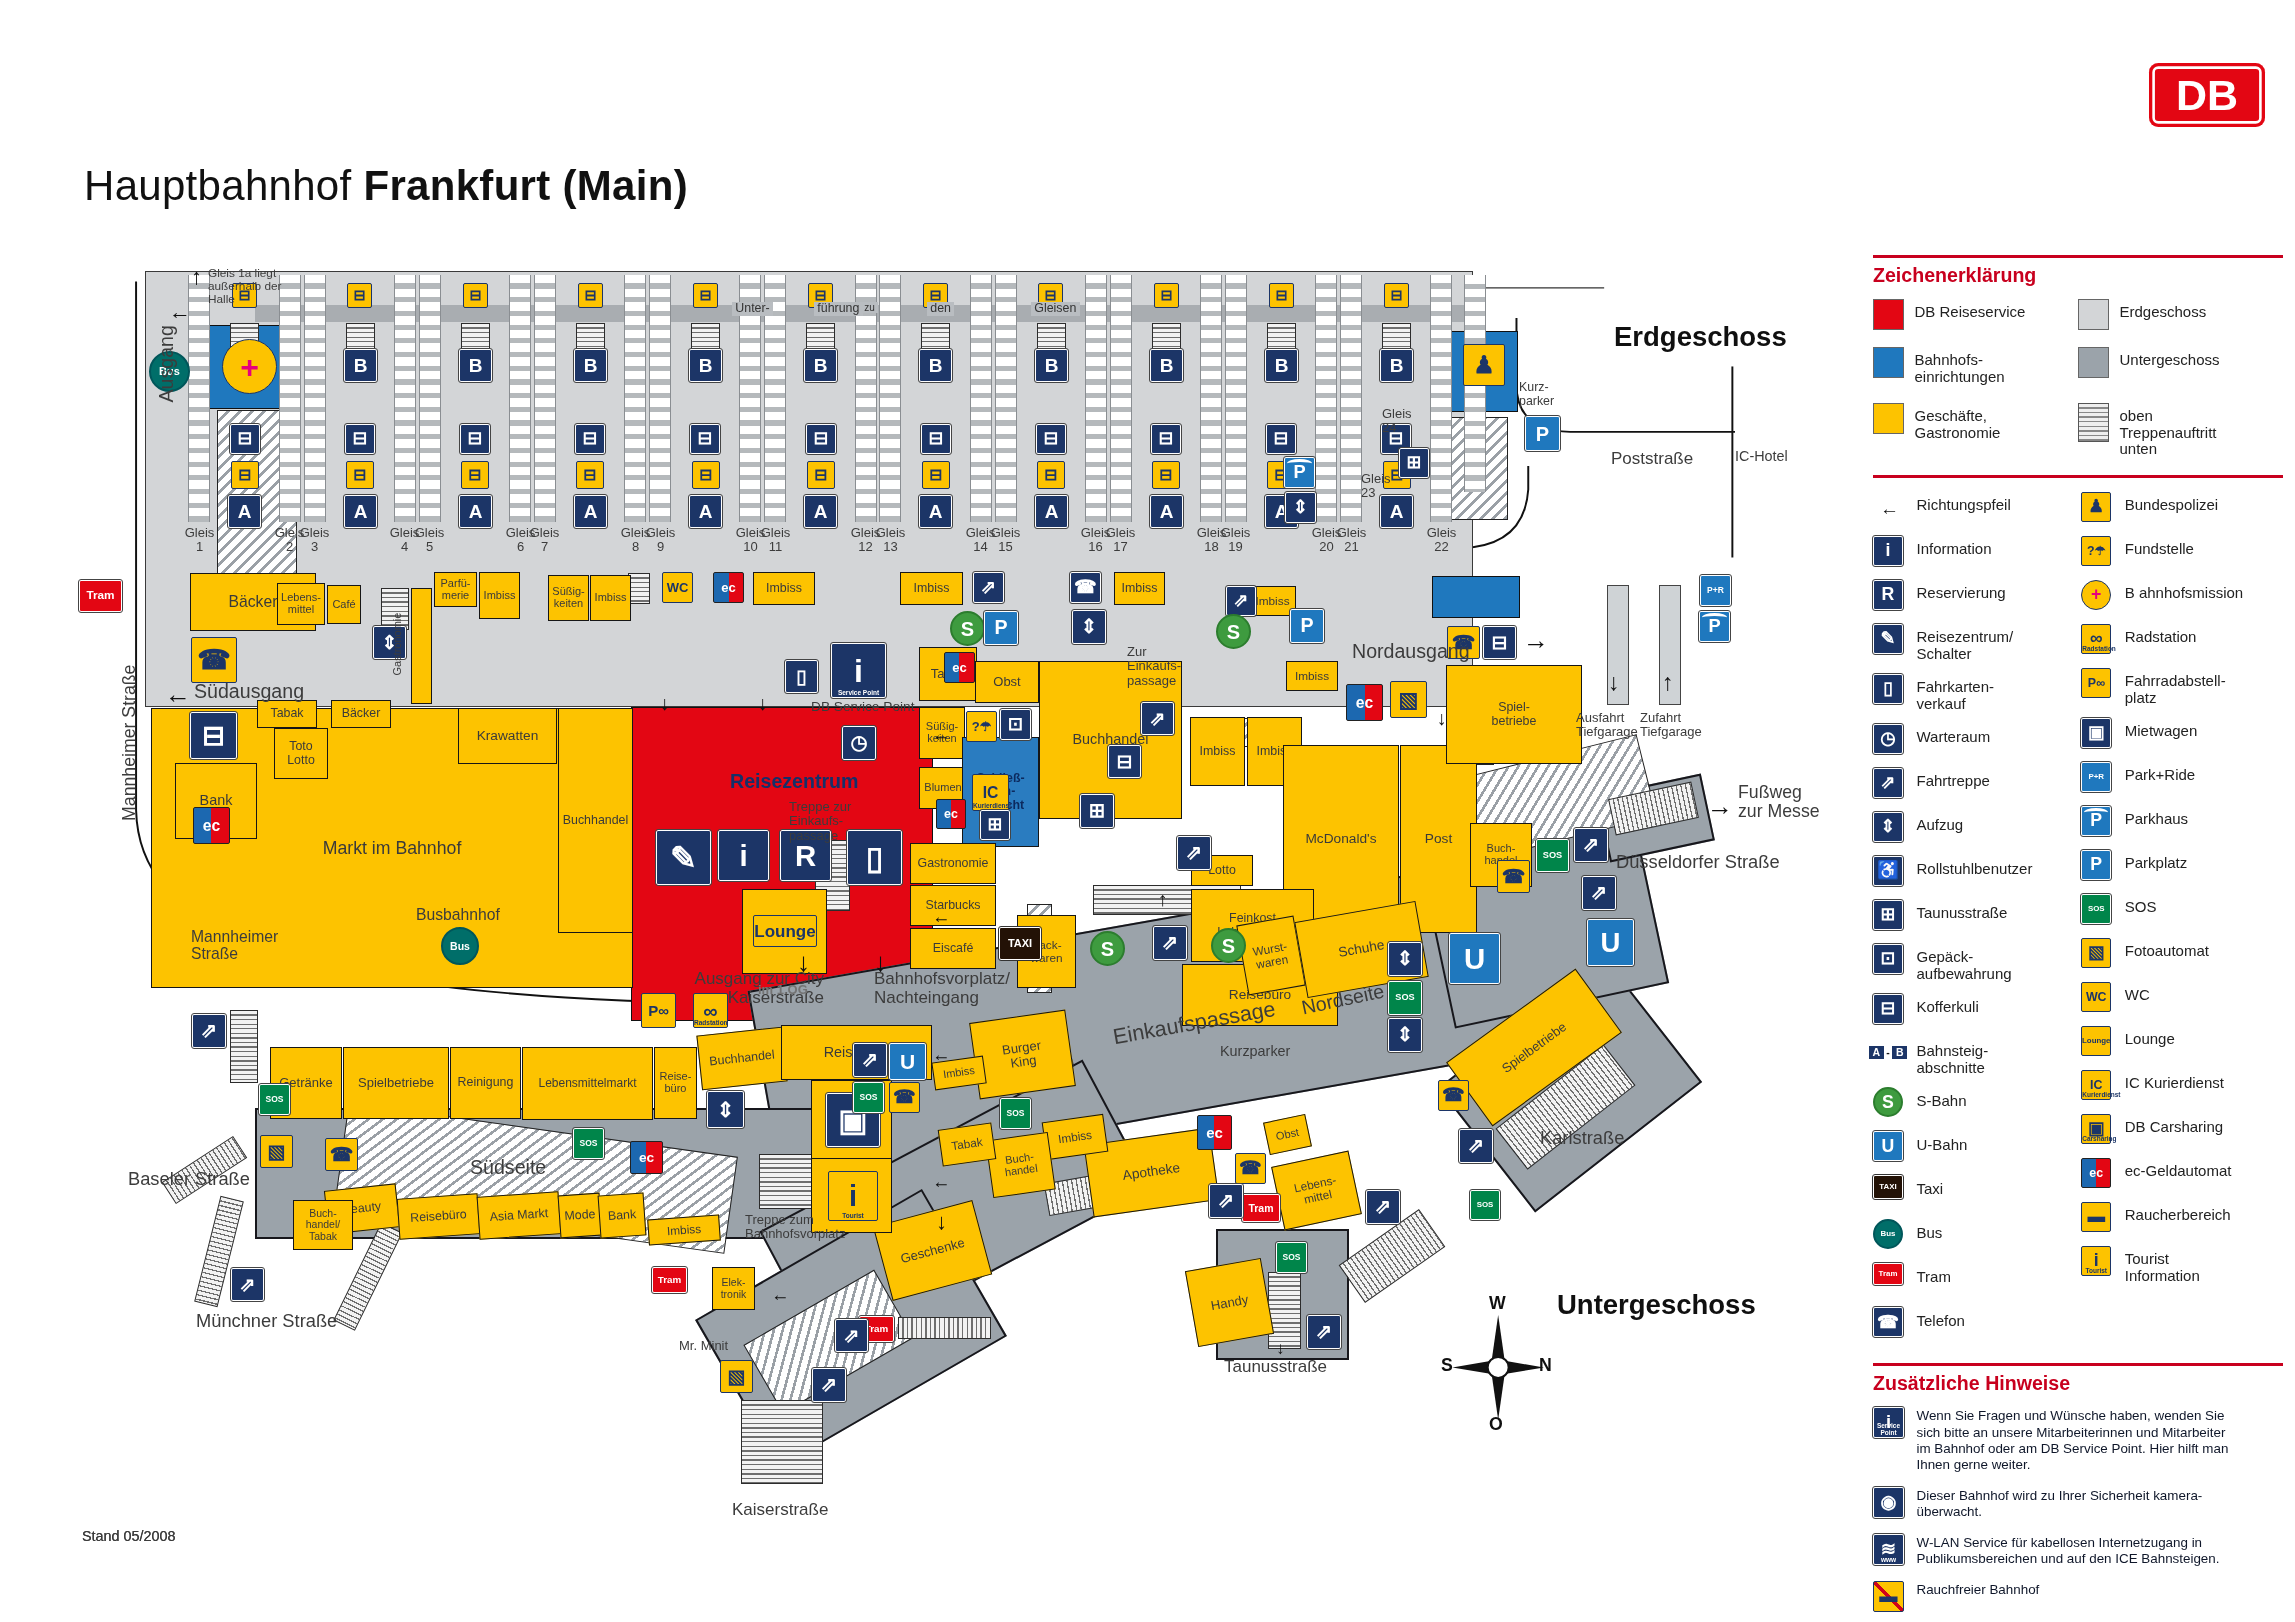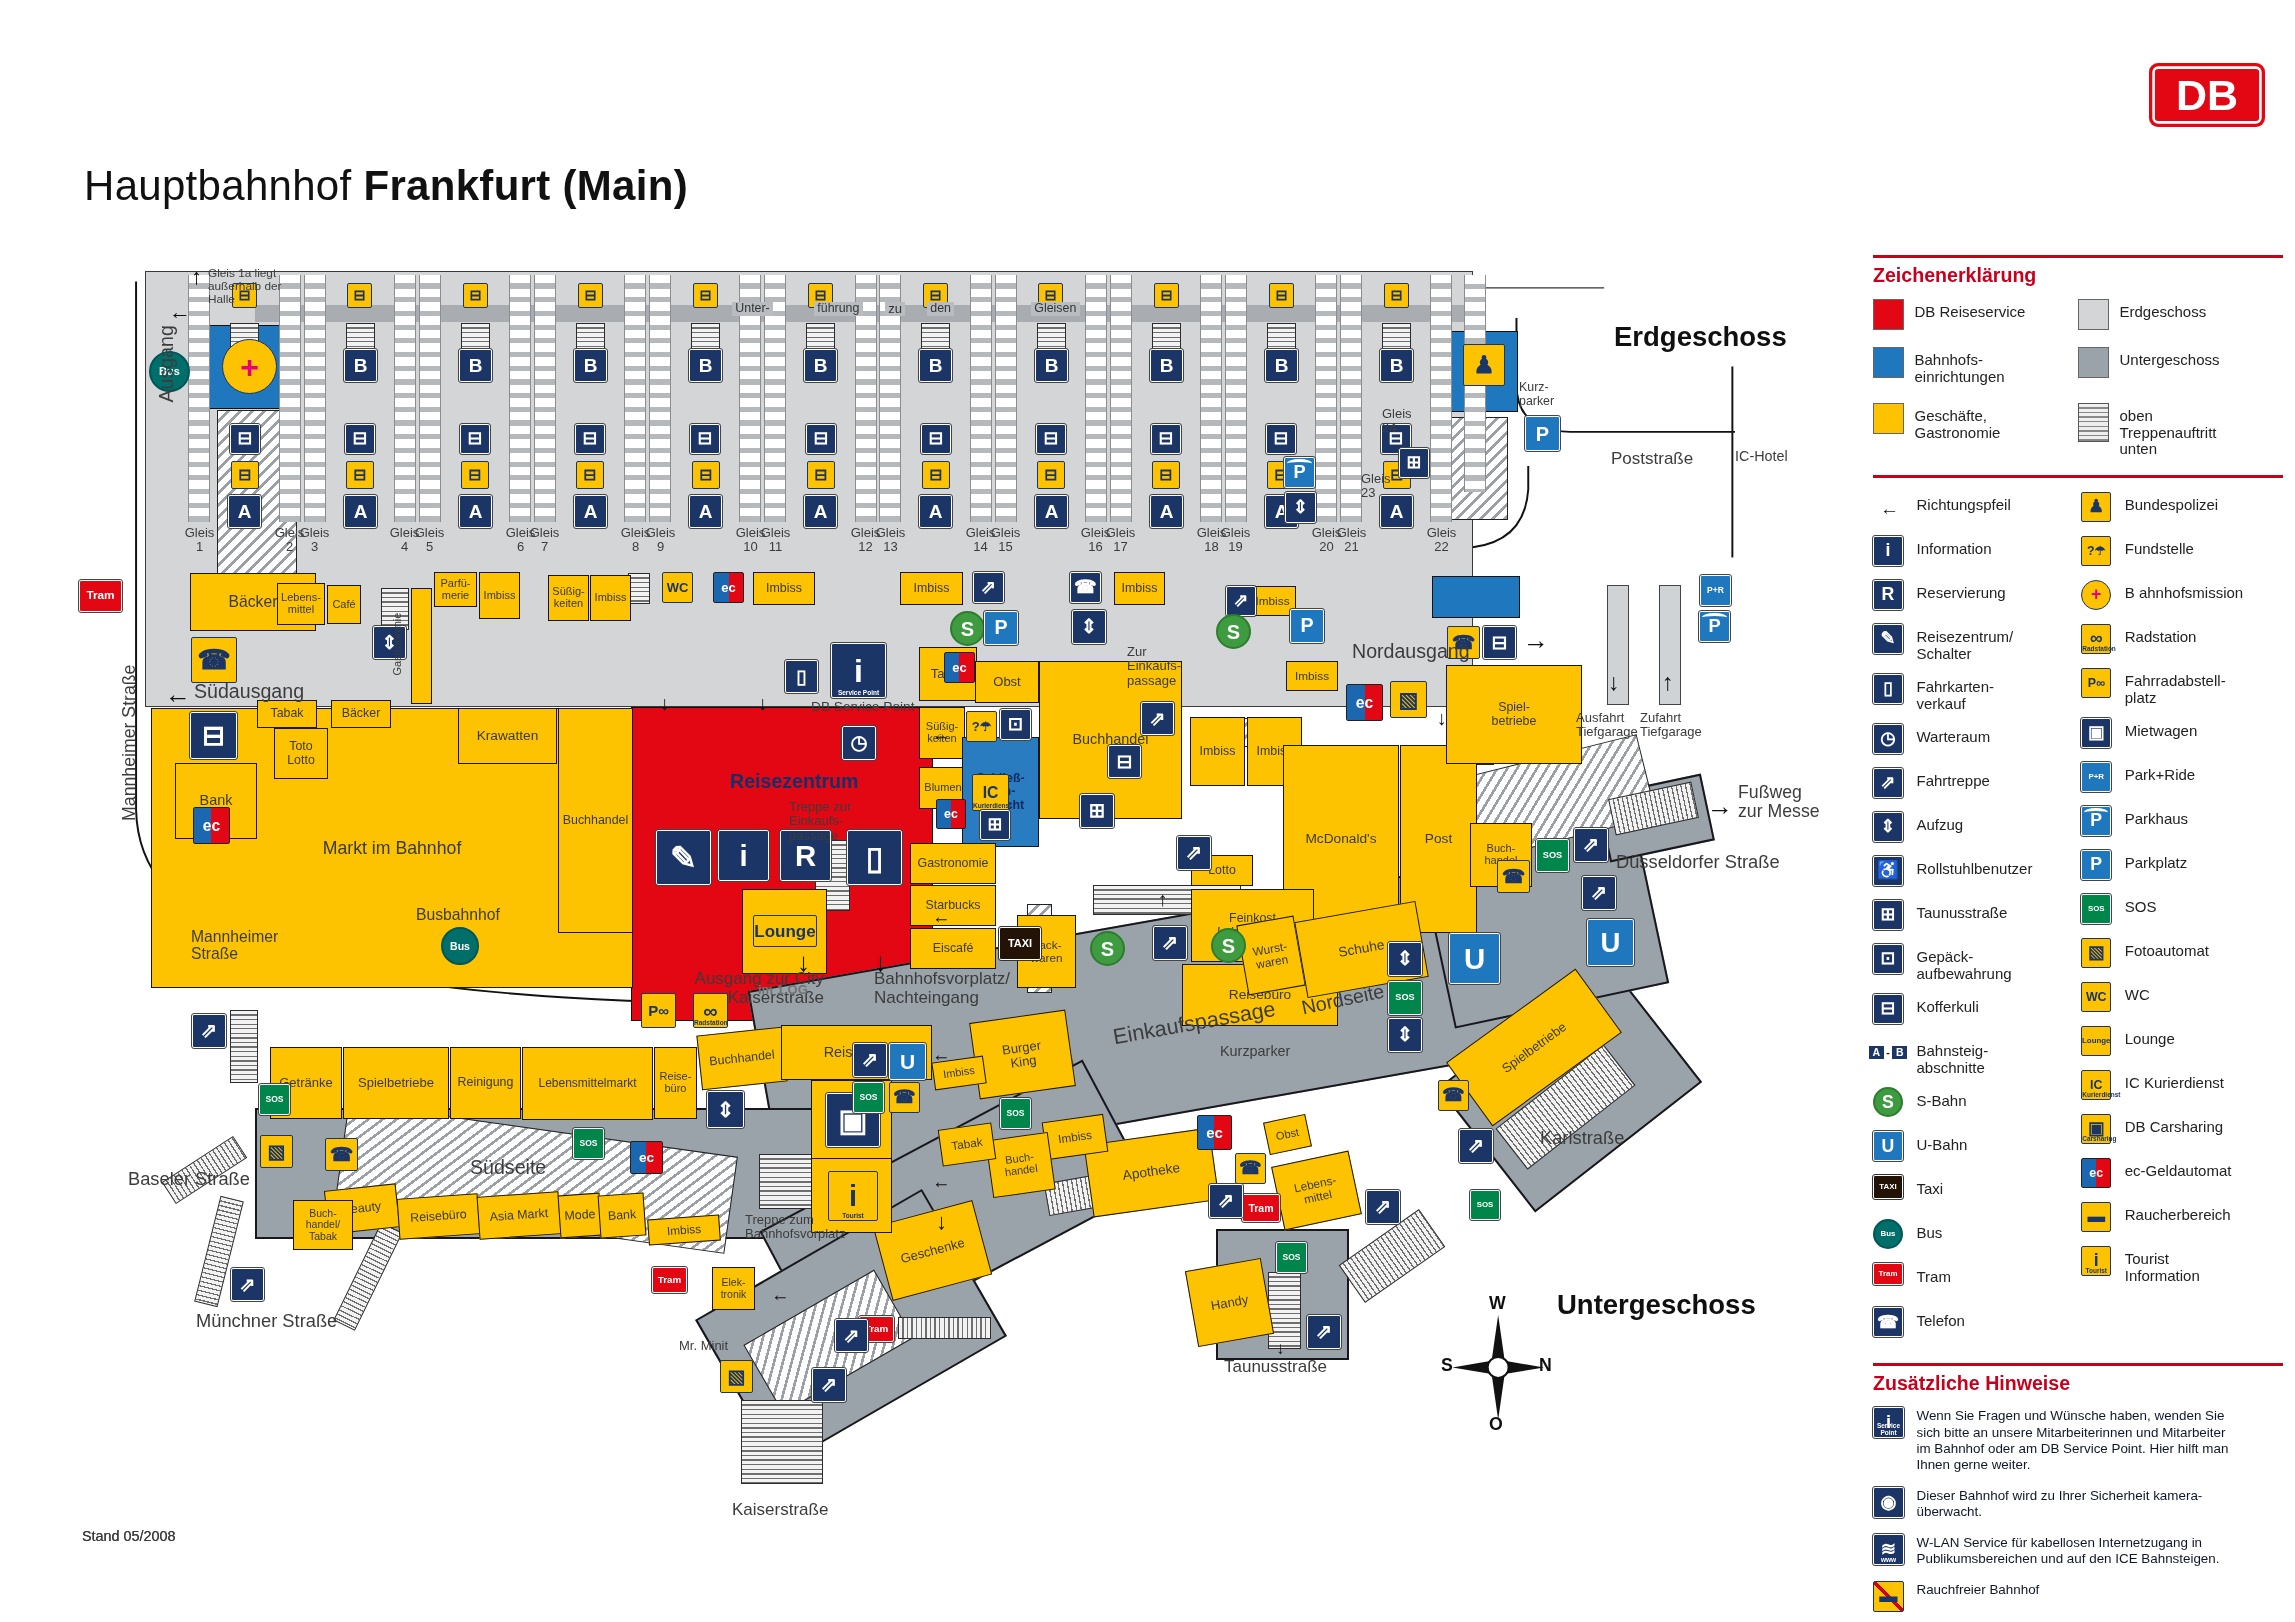--- a/index.html
+++ b/index.html
@@ -454,21 +454,21 @@
       <div class="icon v-green" style="left: 1470px; top: 1190px; width: 30px; height: 30px; font-size: 7.9px;">SOS</div>
       <div class="icon v-navy" style="left: 1366px; top: 1190px; width: 34px; height: 34px; font-size: 19.6px;">⇗</div>
       <div class="icon v-teal" style="left: 441px; top: 927px; width: 38px; height: 38px; font-size: 10.5px;">Bus</div>
       <div class="lbl" style="left: 52px; top: 733px; transform: rotate(-90deg); font-size: 17.7px;">Mannheimer Straße</div>
       <div class="lbl" style="left: 128px; top: 353px; transform: rotate(-90deg); font-size: 19.6px;">Ausgang</div>
       <div class="lbl" style="left: 208px; top: 267px; font-size: 11.8px;">Gleis 1a liegt
 außerhalb der
 Halle</div>
       <div class="lbl chip" style="left: 732px; top: 302px; font-size: 12.4px;">Unter-</div>
       <div class="lbl chip" style="left: 814px; top: 302px; font-size: 12.4px;">führung</div>
-      <div class="lbl chip" style="left: 885px; top: 302px; font-size: 13px;">zu</div>
+      <div class="lbl chip" style="left: 861px; top: 302px; font-size: 10px;">zu</div>
       <div class="lbl chip" style="left: 927px; top: 302px; font-size: 12.4px;">den</div>
       <div class="lbl chip" style="left: 1031px; top: 302px; font-size: 12.4px;">Gleisen</div>
       <div class="lbl" style="left: 194px; top: 681px; font-size: 19.6px;">Südausgang</div>
       <div class="lbl" style="left: 1352px; top: 641px; font-size: 19.6px;">Nordausgang</div>
       <div class="lbl" style="left: 416px; top: 906px; font-size: 15.7px;">Busbahnhof</div>
       <div class="lbl" style="left: 191px; top: 928px; font-size: 15.7px;">Mannheimer
 Straße</div>
       <div class="lbl b" style="left: 1614px; top: 322px; font-size: 27.5px;">Erdgeschoss</div>
       <div class="lbl b" style="left: 1557px; top: 1290px; font-size: 27.5px;">Untergeschoss</div>
       <div class="lbl" style="left: 1611px; top: 450px; font-size: 17px;">Poststraße</div>

